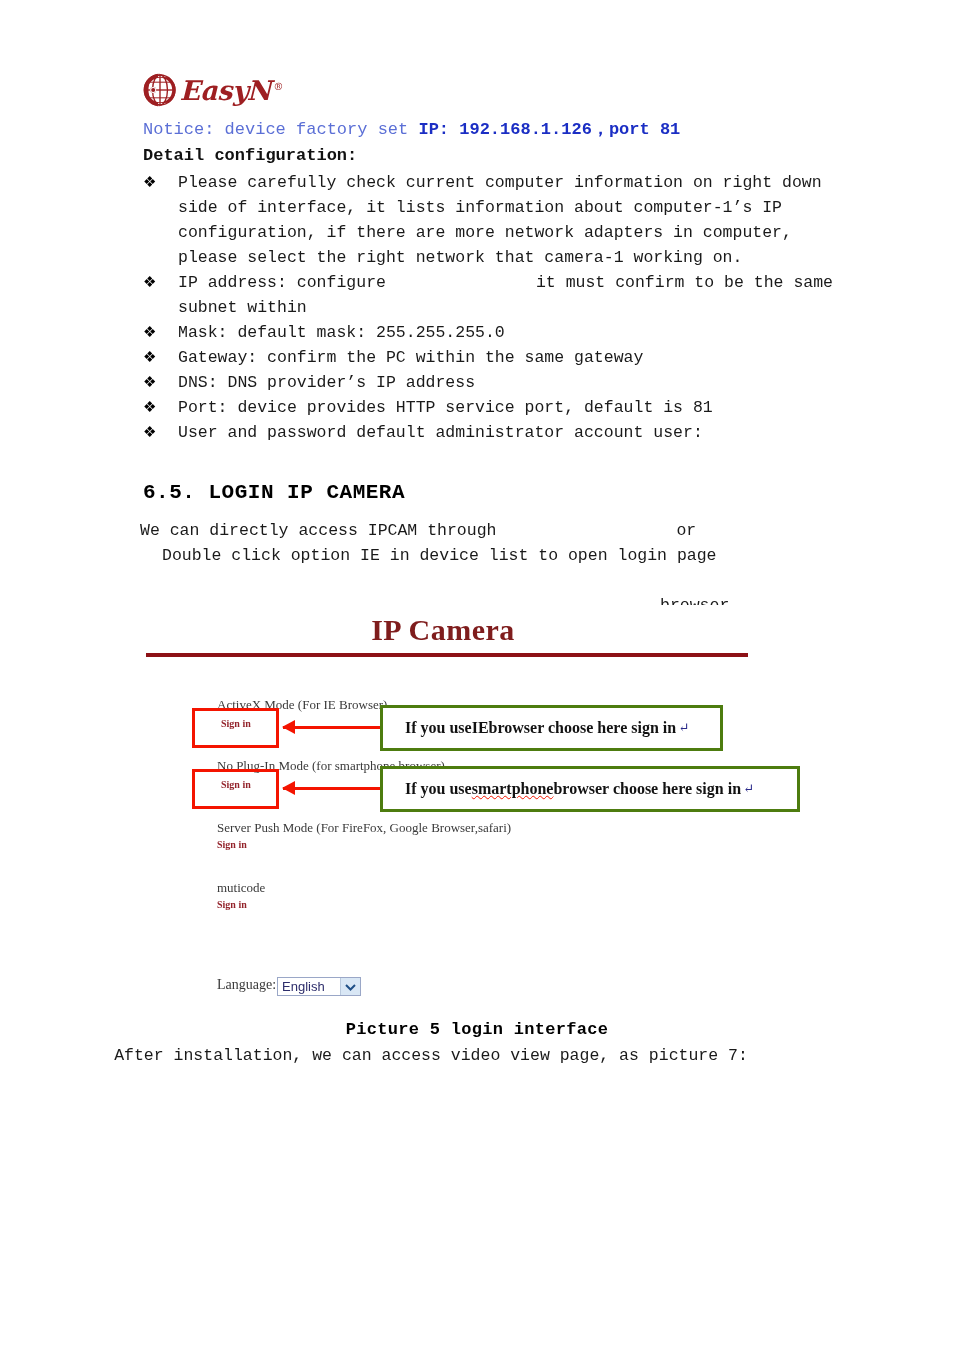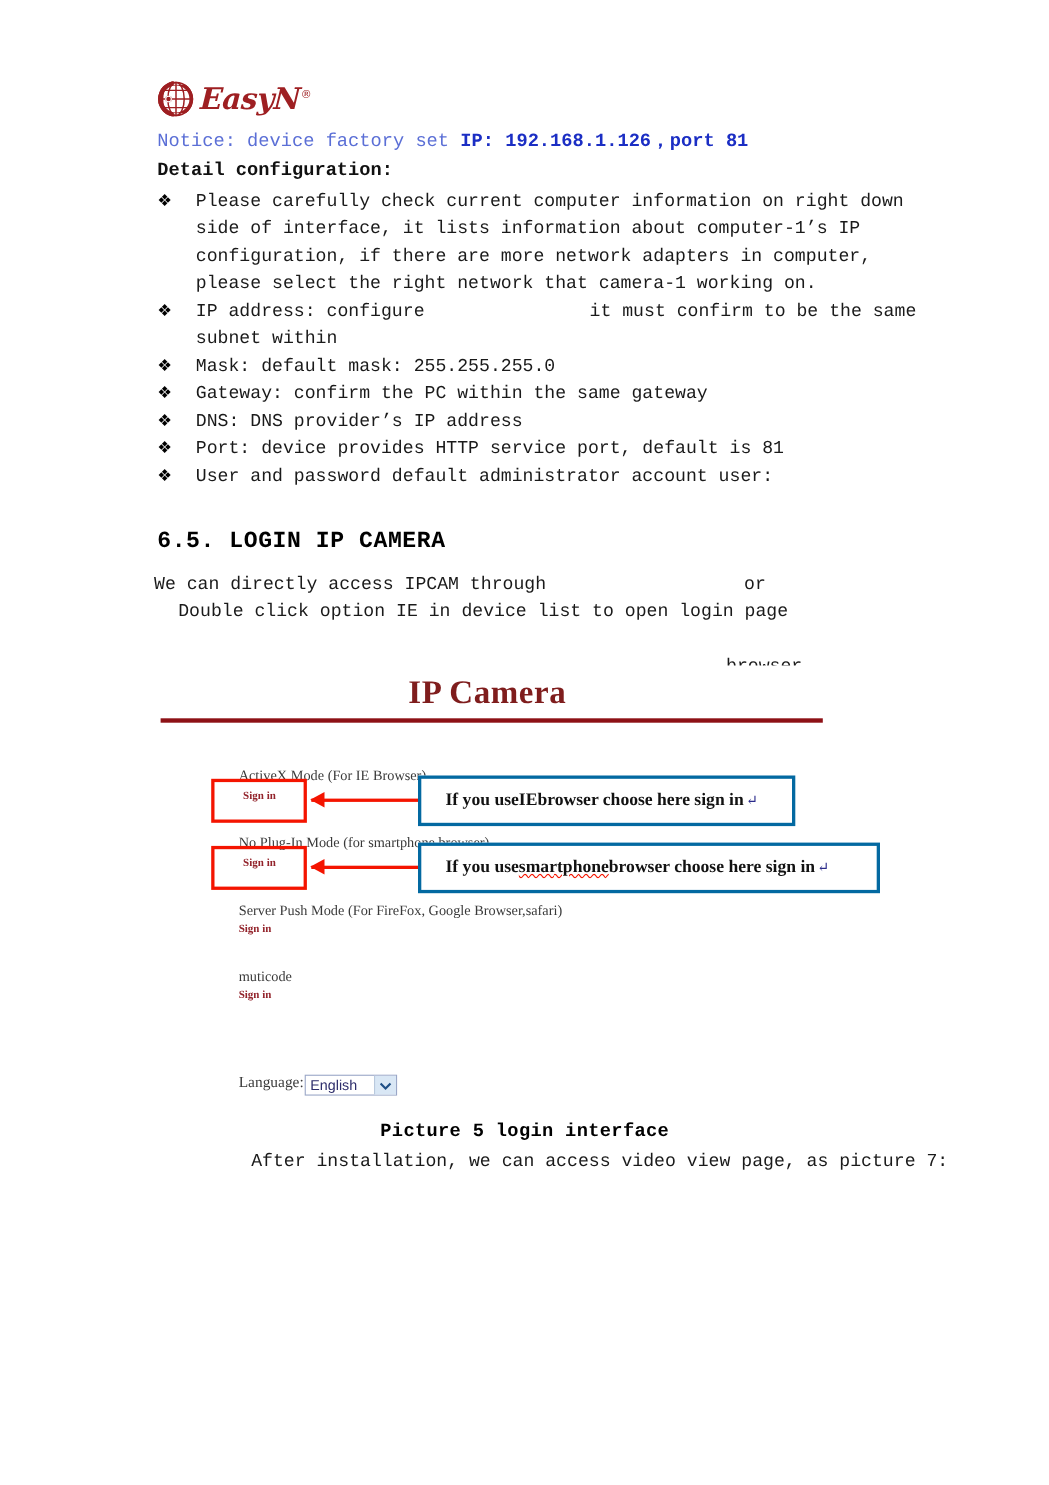--- a/index.html
+++ b/index.html
@@ -194,21 +194,21 @@
   }
 
   .redbox {
     position: absolute;
     border: 3px solid #f41400;
     box-sizing: border-box;
     background: transparent;
   }
   .callout {
     position: absolute;
-    border: 3px solid #0369a1;
+    border: 3px solid #4d7c0f;
     box-sizing: border-box;
     background: #ffffff;
     display: flex;
     align-items: center;
     padding-left: 22px;
     font-family: "Liberation Serif", "DejaVu Serif", serif;
     font-size: 16px;
     font-weight: bold;
     color: #121212;
     white-space: nowrap;
@@ -292,21 +292,21 @@
     font-size: 17px;
     font-weight: bold;
     color: #000000;
     letter-spacing: 0.3px;
   }
   .after-line {
     position: absolute;
     left: 0;
     top: 1046px;
     width: 862px;
-    text-align: right;
+    text-align: center;
     font-size: 16.5px;
     color: #1a1a1a;
   }
 </style>
 </head>
 <body>
 
 <div class="page">
 
   <div class="logo-block">

